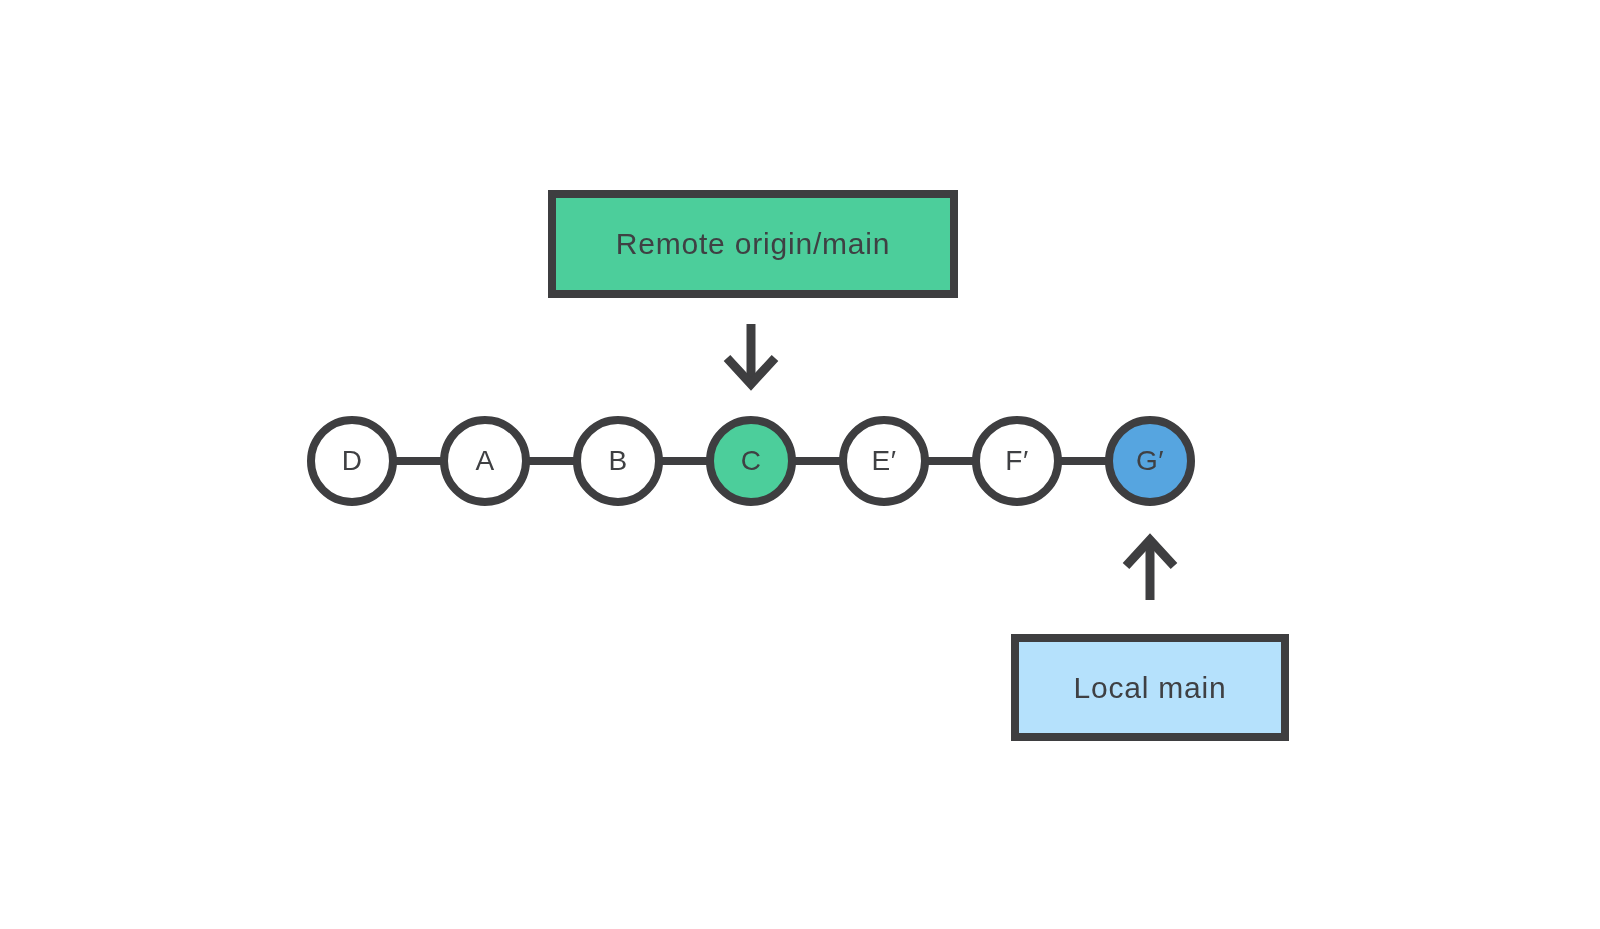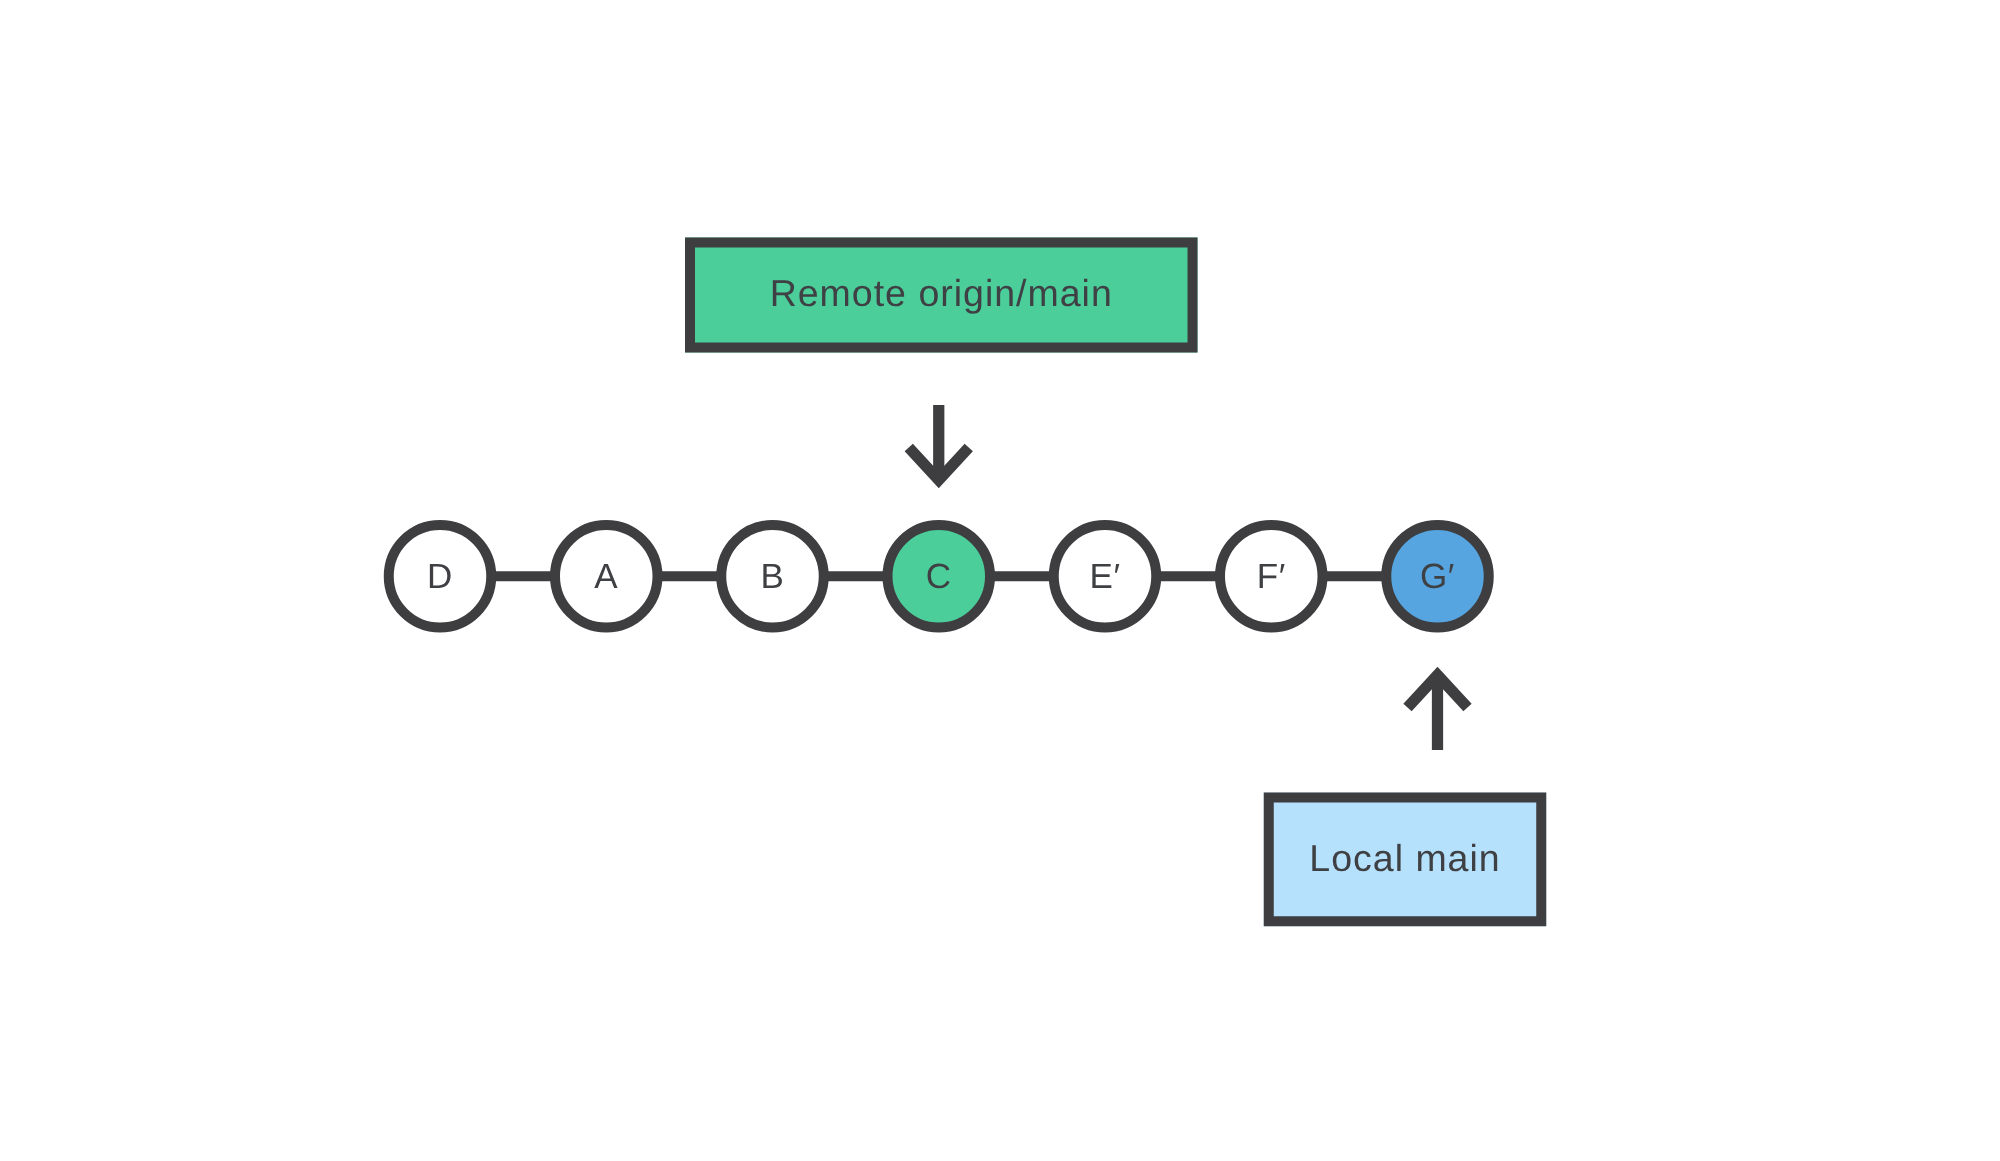--- a/index.html
+++ b/index.html
@@ -17,26 +17,26 @@
     border: 8px solid #3E3E40;
     display: flex;
     align-items: center;
     justify-content: center;
     font-size: 30px;
     letter-spacing: 0.8px;
     color: #3F4043;
   }
   .remote-box {
     left: 548px; top: 190px;
-    width: 410px; height: 92px;
+    width: 410px; height: 108px;
     background: #4CCE9B;
   }
   .local-box {
     left: 1011px; top: 634px;
-    width: 226px; height: 107px;
+    width: 278px; height: 107px;
     background: #B5E1FC;
   }
   .overlay {
     position: absolute;
     left: 0; top: 0;
     pointer-events: none;
   }
   .commit-line {
     position: absolute;
     left: 352px; top: 457px;

